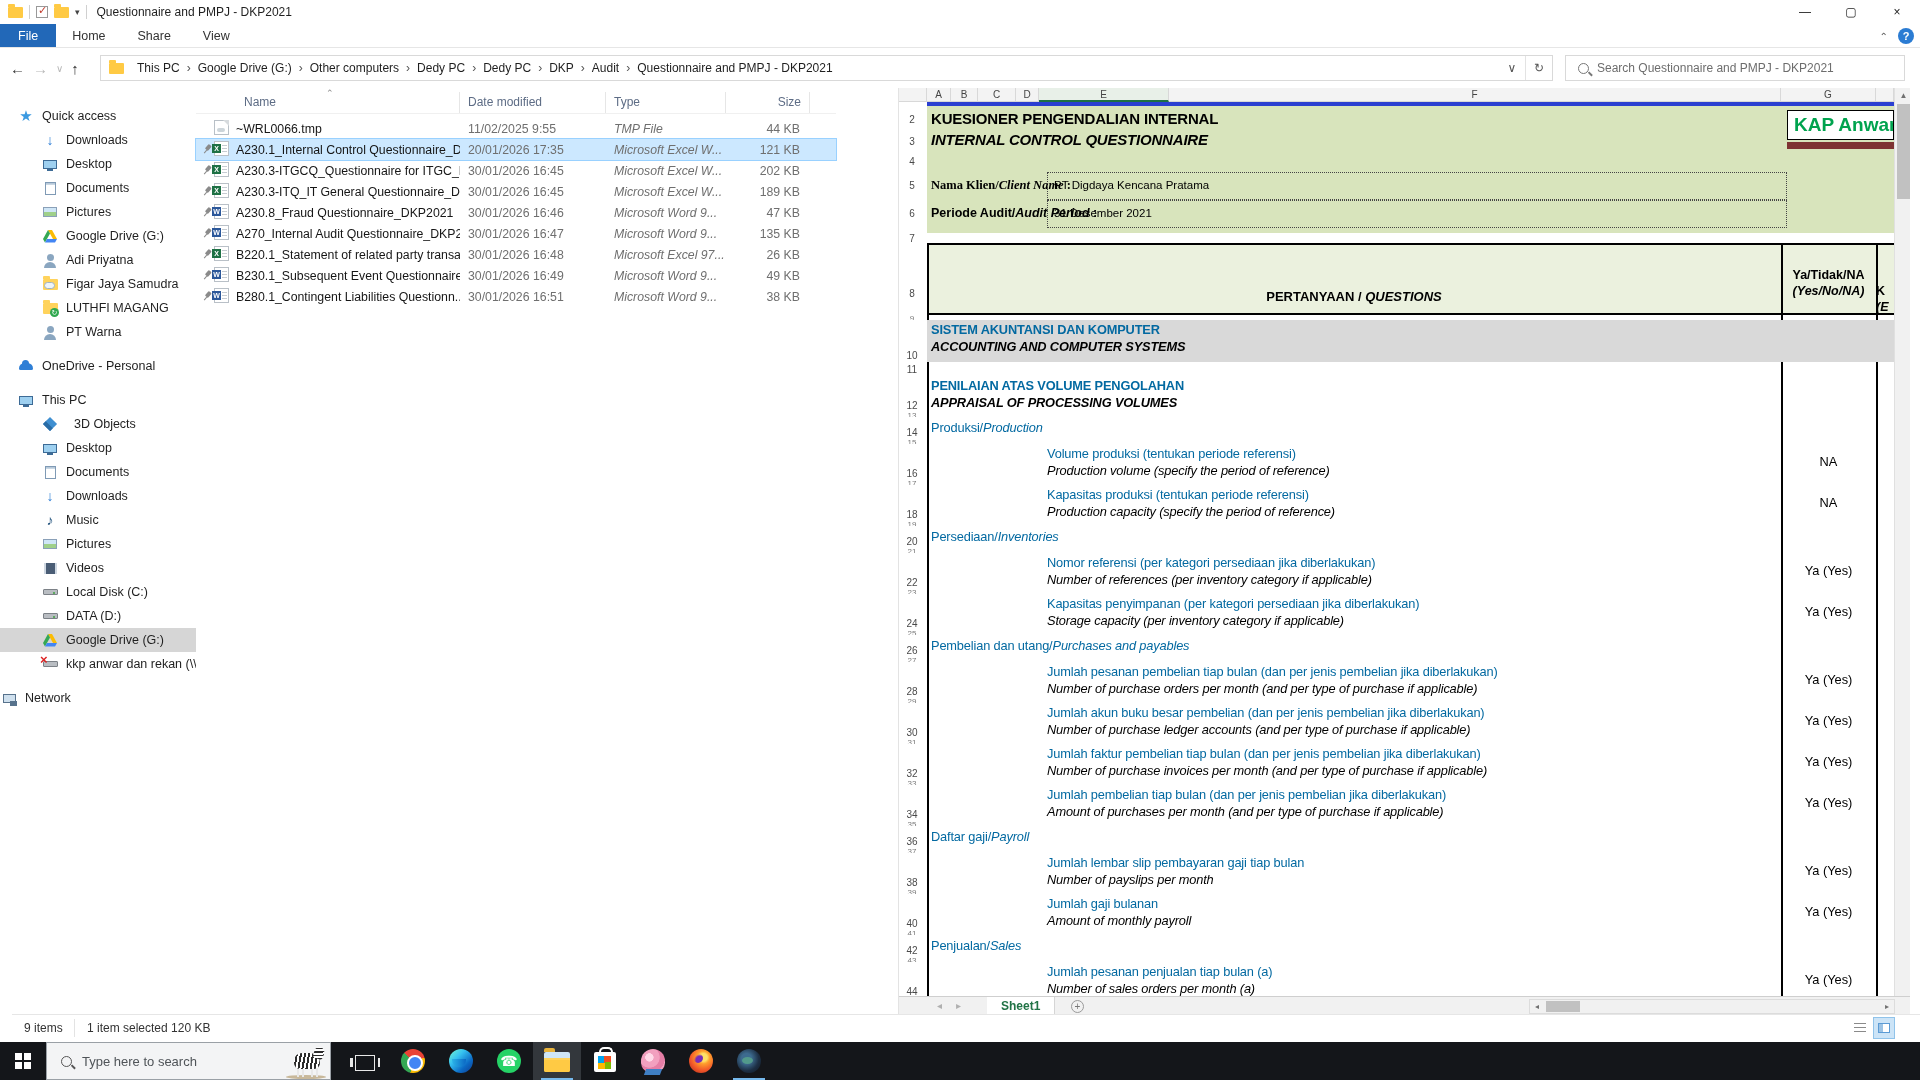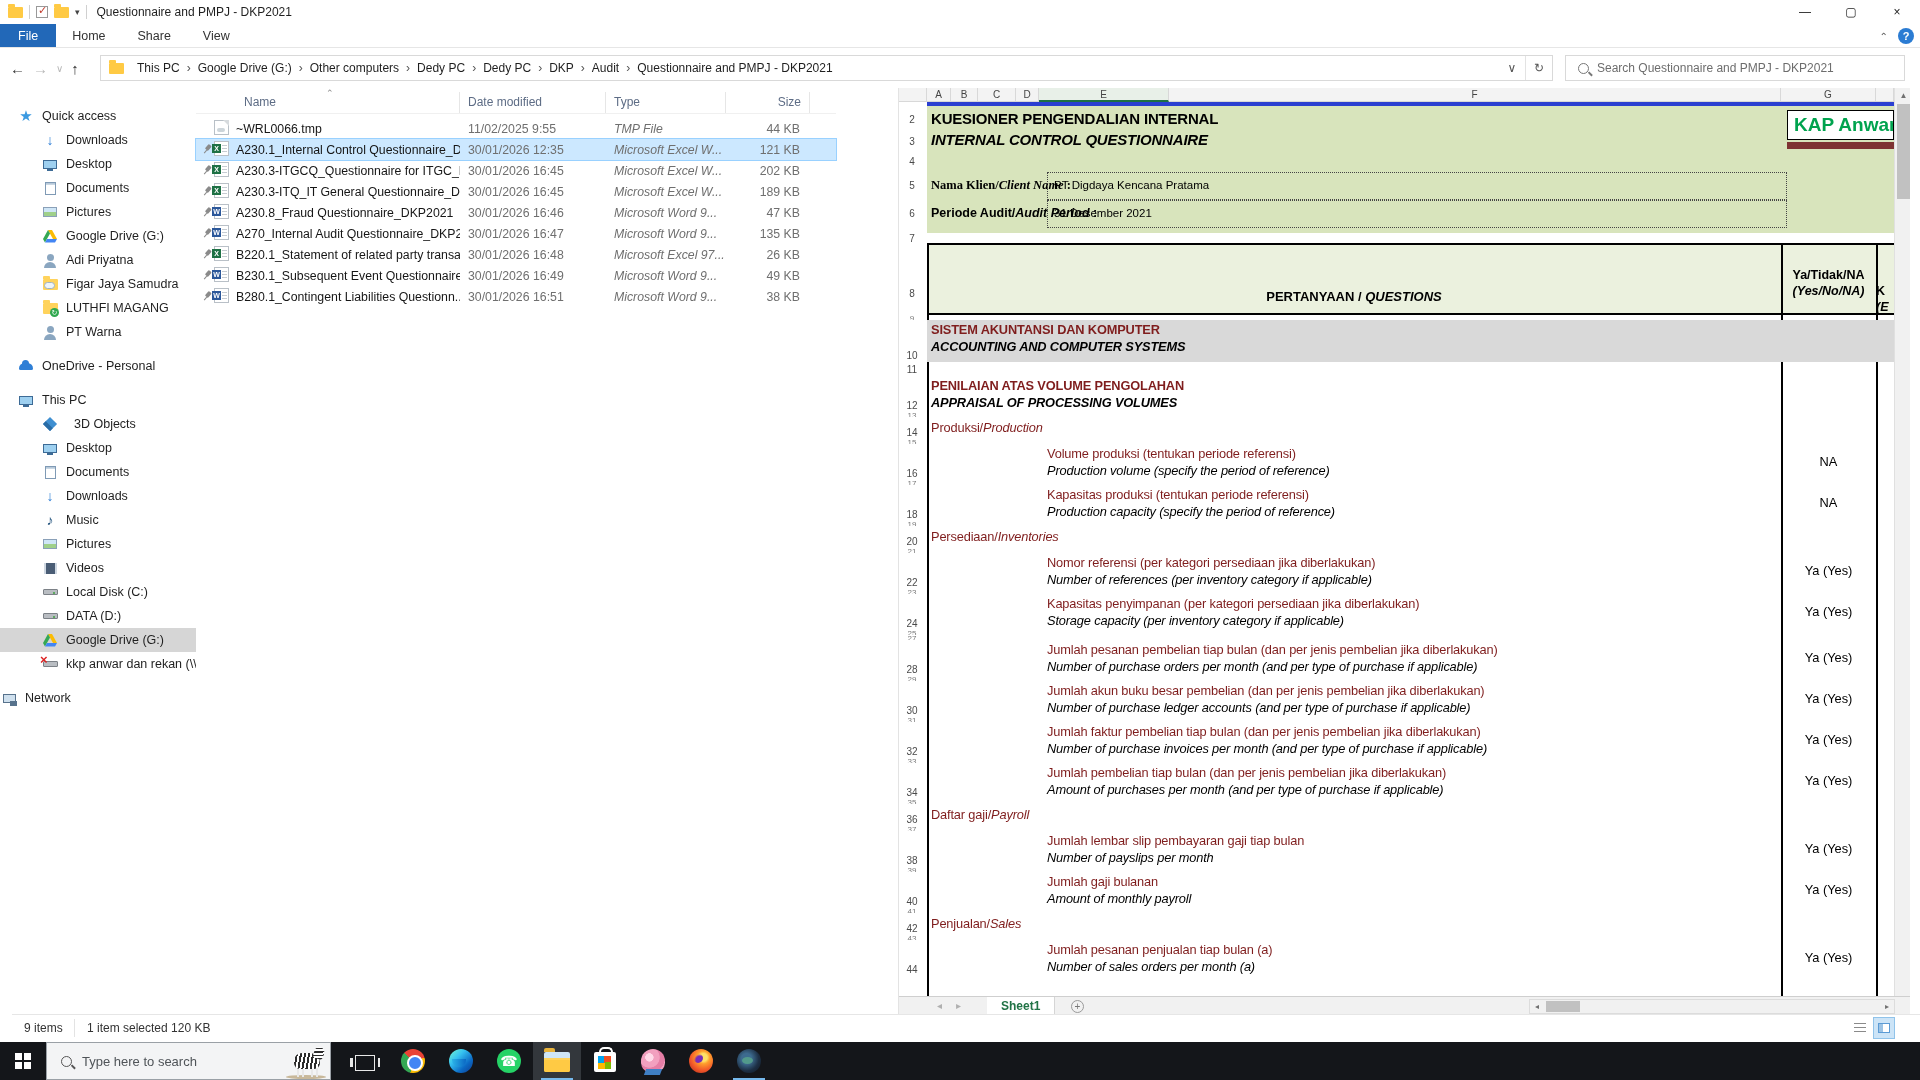--- a/index.html
+++ b/index.html
@@ -132,21 +132,21 @@
   .xrow { position:relative; width:995px; }
   .xrow .rn { position:absolute; left:0; bottom:1px; width:26px; text-align:center; font-size:10px; color:#4a4a4a; }
   .x-sliver { height:5px; overflow:hidden; }
   .x-sliver .rn { font-size:8px; bottom:-3px; opacity:.75; }
   .x-gray { height:42px; }
   .x-gray .bg { position:absolute; left:28px; top:0; width:967px; height:100%; background:#d9d9d9; }
   .x-blank { height:14px; }
   .x-bold { height:36px; }
   .x-cat { height:22px; }
   .x-q { height:36px; }
-  .ql { position:absolute; left:32px; top:2px; font-size:12.8px; color:#7f1d1d; letter-spacing:-0.15px; white-space:nowrap; }
+  .ql { position:absolute; left:32px; top:2px; font-size:12.8px; color:#0369a1; letter-spacing:-0.15px; white-space:nowrap; }
   .ql.b { font-weight:bold; }
   .ql2 { position:absolute; left:32px; top:19px; font-size:12.8px; font-style:italic; color:#000; letter-spacing:-0.15px; white-space:nowrap; }
   .ql2.b { font-weight:bold; }
   .x-q .ql { left:148px; }
   .x-q .ql2 { left:148px; }
   .x-cat .ql { top:3px; }
   .ans { position:absolute; left:882px; top:10px; width:95px; text-align:center; font-size:12.8px; color:#000; }
   .vscroll { position:absolute; left:995px; top:0; width:17px; height:908px; background:#f1f1f1; border-left:1px solid #e0e0e0; }
   .vscroll .arr { position:absolute; left:0; width:17px; height:15px; font-size:8px; color:#707070; text-align:center; line-height:15px; }
   .vscroll .thumb { position:absolute; left:2px; top:16px; width:13px; height:95px; background:#c1c1c1; }
@@ -447,21 +447,21 @@
           <span class="fr-icon"><span class="fico fico-tmp"></span></span>
           <span class="fr-name">~WRL0066.tmp</span>
           <span class="fr-date">11/02/2025 9:55</span>
           <span class="fr-type">TMP File</span>
           <span class="fr-size">44 KB</span>
         </div>
         <div class="file-row sel">
           <span class="fr-pin"><span class="ico-pin"></span></span>
           <span class="fr-icon"><span class="fico fico-excel"></span></span>
           <span class="fr-name">A230.1_Internal Control Questionnaire_D...</span>
-          <span class="fr-date">30/01/2026 12:35</span>
+          <span class="fr-date">20/01/2026 17:35</span>
           <span class="fr-type">Microsoft Excel W...</span>
           <span class="fr-size">121 KB</span>
         </div>
         <div class="file-row">
           <span class="fr-pin"><span class="ico-pin"></span></span>
           <span class="fr-icon"><span class="fico fico-excel"></span></span>
           <span class="fr-name">A230.3-ITGCQ_Questionnaire for ITGC_DK...</span>
           <span class="fr-date">30/01/2026 16:45</span>
           <span class="fr-type">Microsoft Excel W...</span>
           <span class="fr-size">202 KB</span>
@@ -641,20 +641,24 @@
         </div>
         <div class="xrow x-q">
           <span class="rn">24</span>
           <div class="ql">Kapasitas penyimpanan (per kategori persediaan jika diberlakukan)</div>
           <div class="ql2">Storage capacity (per inventory category if applicable)</div>
           <div class="ans">Ya (Yes)</div>
         </div>
         <div class="xrow x-sliver">
           <span class="rn">25</span>
         </div>
+        <div class="xrow x-cat">
+          <span class="rn">26</span>
+          <div class="ql">Pembelian dan utang/<i>Purchases and payables</i></div>
+        </div>
         <div class="xrow x-sliver">
           <span class="rn">27</span>
         </div>
         <div class="xrow x-q">
           <span class="rn">28</span>
           <div class="ql">Jumlah pesanan pembelian tiap bulan (dan per jenis pembelian jika diberlakukan)</div>
           <div class="ql2">Number of purchase orders per month (and per type of purchase if applicable)</div>
           <div class="ans">Ya (Yes)</div>
         </div>
         <div class="xrow x-sliver">

